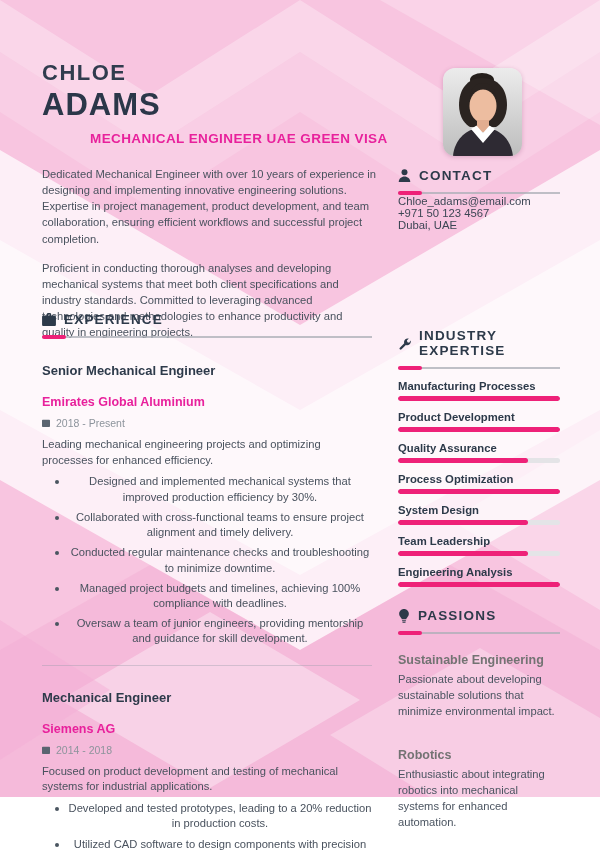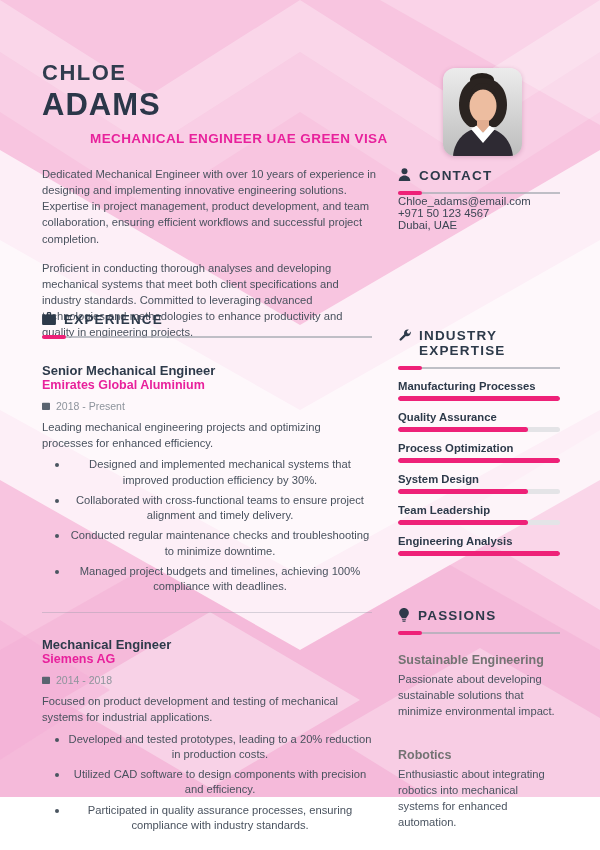--- a/index.html
+++ b/index.html
@@ -14,34 +14,34 @@
 
   
   .hdr{position:absolute;left:42px;top:60px;}
   .first{font-size:22px;font-weight:700;letter-spacing:1.5px;color:#303c4e;}
   .last{font-size:31px;font-weight:800;letter-spacing:1px;color:#2b3749;margin-top:1px;}
   .role{font-size:13.5px;font-weight:600;letter-spacing:.4px;color:var(--accent);margin-top:8px;padding-left:48px;}
   .photo{position:absolute;left:443px;top:68px;width:79px;height:88px;border-radius:12px;
          overflow:hidden;box-shadow:0 1px 4px rgba(120,40,90,.25);}
 
   
-  .sec-head{display:flex;gap:8px;color:#2d3a4a;
+  .sec-head{display:flex;align-items:center;gap:8px;color:#2d3a4a;
             font-size:13.5px;font-weight:700;letter-spacing:1.2px;}
   .sec-head svg{flex:0 0 auto;}
   .rule{position:relative;height:4px;margin-top:8px;}
   .rule::before{content:'';position:absolute;left:0;right:0;top:1px;height:2px;background:var(--rule);opacity:.75;}
   .rule::after{content:'';position:absolute;left:0;top:0;width:24px;height:4px;background:var(--bar);border-radius:2px;}
 
   
   .summary{position:absolute;left:42px;top:166px;width:334px;font-size:11.2px;line-height:1.44;}
   .summary p + p{margin-top:13px;}
   .leftcol{position:absolute;left:42px;top:312px;width:330px;}
   .job{margin-top:24px;}
   .job-title{font-size:13px;font-weight:700;color:#2d3a4a;}
-  .job-co{font-size:12.5px;font-weight:700;color:var(--accent);margin-top:0;}
+  .job-co{font-size:12.5px;font-weight:700;color:var(--accent);margin-top:17px;}
   .job-date{display:flex;align-items:center;gap:6px;font-size:10.5px;color:var(--muted);margin-top:8px;}
   .job-desc{font-size:11.2px;line-height:1.4;margin-top:8px;}
   .job ul{list-style:none;margin-top:6px;padding-left:26px;}
   .job li{position:relative;font-size:11.2px;line-height:1.36;margin-top:5px;text-align:center;}
   .job li::before{content:'';position:absolute;left:-13px;top:6px;width:4px;height:4px;border-radius:50%;background:#4a5560;}
   .job-divider{border:none;border-top:1px solid rgba(150,156,168,.38);margin:18px 0 0 0;}
 
   
   .rightcol{position:absolute;left:398px;width:162px;}
   .contact{top:168px;}
@@ -125,20 +125,21 @@
           <path d="M0,2 C0,1.4 .4,1 1,1 L9,1 C9.6,1 10,1.4 10,2 L10,9 C10,9.6 9.6,10 9,10 L1,10 C.4,10 0,9.6 0,9 Z M1,3.5 L9,3.5 L9,9 L1,9 Z"></path>
         </svg>
         <span>2018 - Present</span>
       </div>
       <p class="job-desc">Leading mechanical engineering projects and optimizing processes for enhanced efficiency.</p>
       <ul>
         <li>Designed and implemented mechanical systems that improved production efficiency by 30%.</li>
         <li>Collaborated with cross-functional teams to ensure project alignment and timely delivery.</li>
         <li>Conducted regular maintenance checks and troubleshooting to minimize downtime.</li>
         <li>Managed project budgets and timelines, achieving 100% compliance with deadlines.</li>
+        <li>Oversaw a team of junior engineers, providing mentorship and guidance for skill development.</li>
       </ul>
     </article>
 
     <hr class="job-divider">
 
     <article class="job">
       <h3 class="job-title">Mechanical Engineer</h3>
       <div class="job-co">Siemens AG</div>
       <div class="job-date">
         <svg width="8" height="8" viewBox="0 0 10 10" fill="#5a6470">
@@ -179,20 +180,26 @@
     </div>
     <div class="rule"></div>
     <div class="skills">
       <div class="skill">
         <div class="skill-name">Manufacturing Processes</div>
         <div class="skill-track">
             <div class="skill-fill" style="width: 100%;"></div>
           </div>
       </div>
       <div class="skill">
+        <div class="skill-name">Product Development</div>
+        <div class="skill-track">
+            <div class="skill-fill" style="width: 100%;"></div>
+          </div>
+      </div>
+      <div class="skill">
         <div class="skill-name">Quality Assurance</div>
         <div class="skill-track">
             <div class="skill-fill" style="width: 80%;"></div>
           </div>
       </div>
       <div class="skill">
         <div class="skill-name">Process Optimization</div>
         <div class="skill-track">
             <div class="skill-fill" style="width: 100%;"></div>
           </div>

